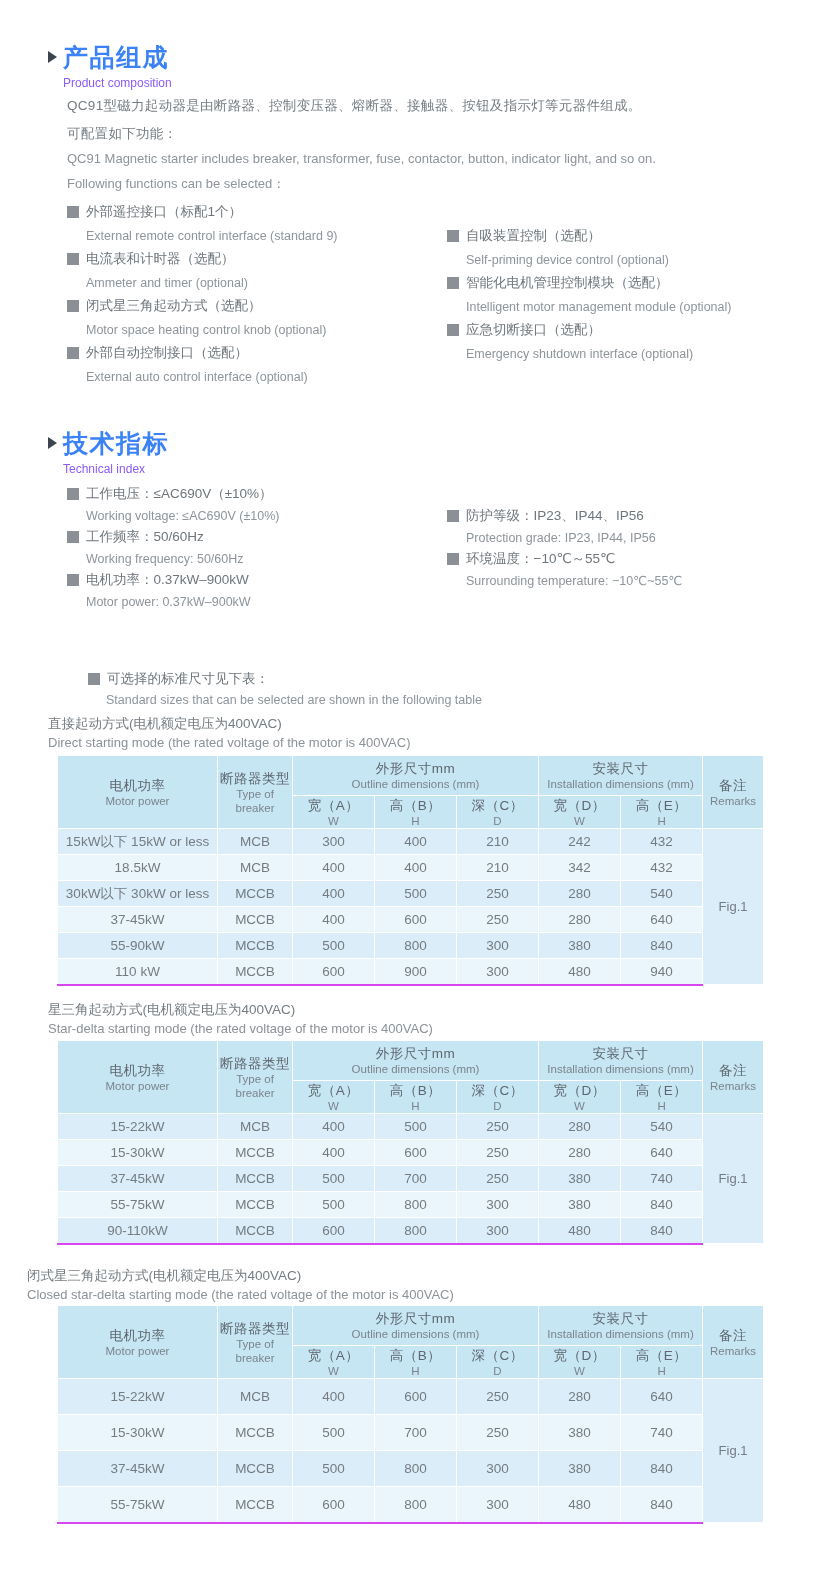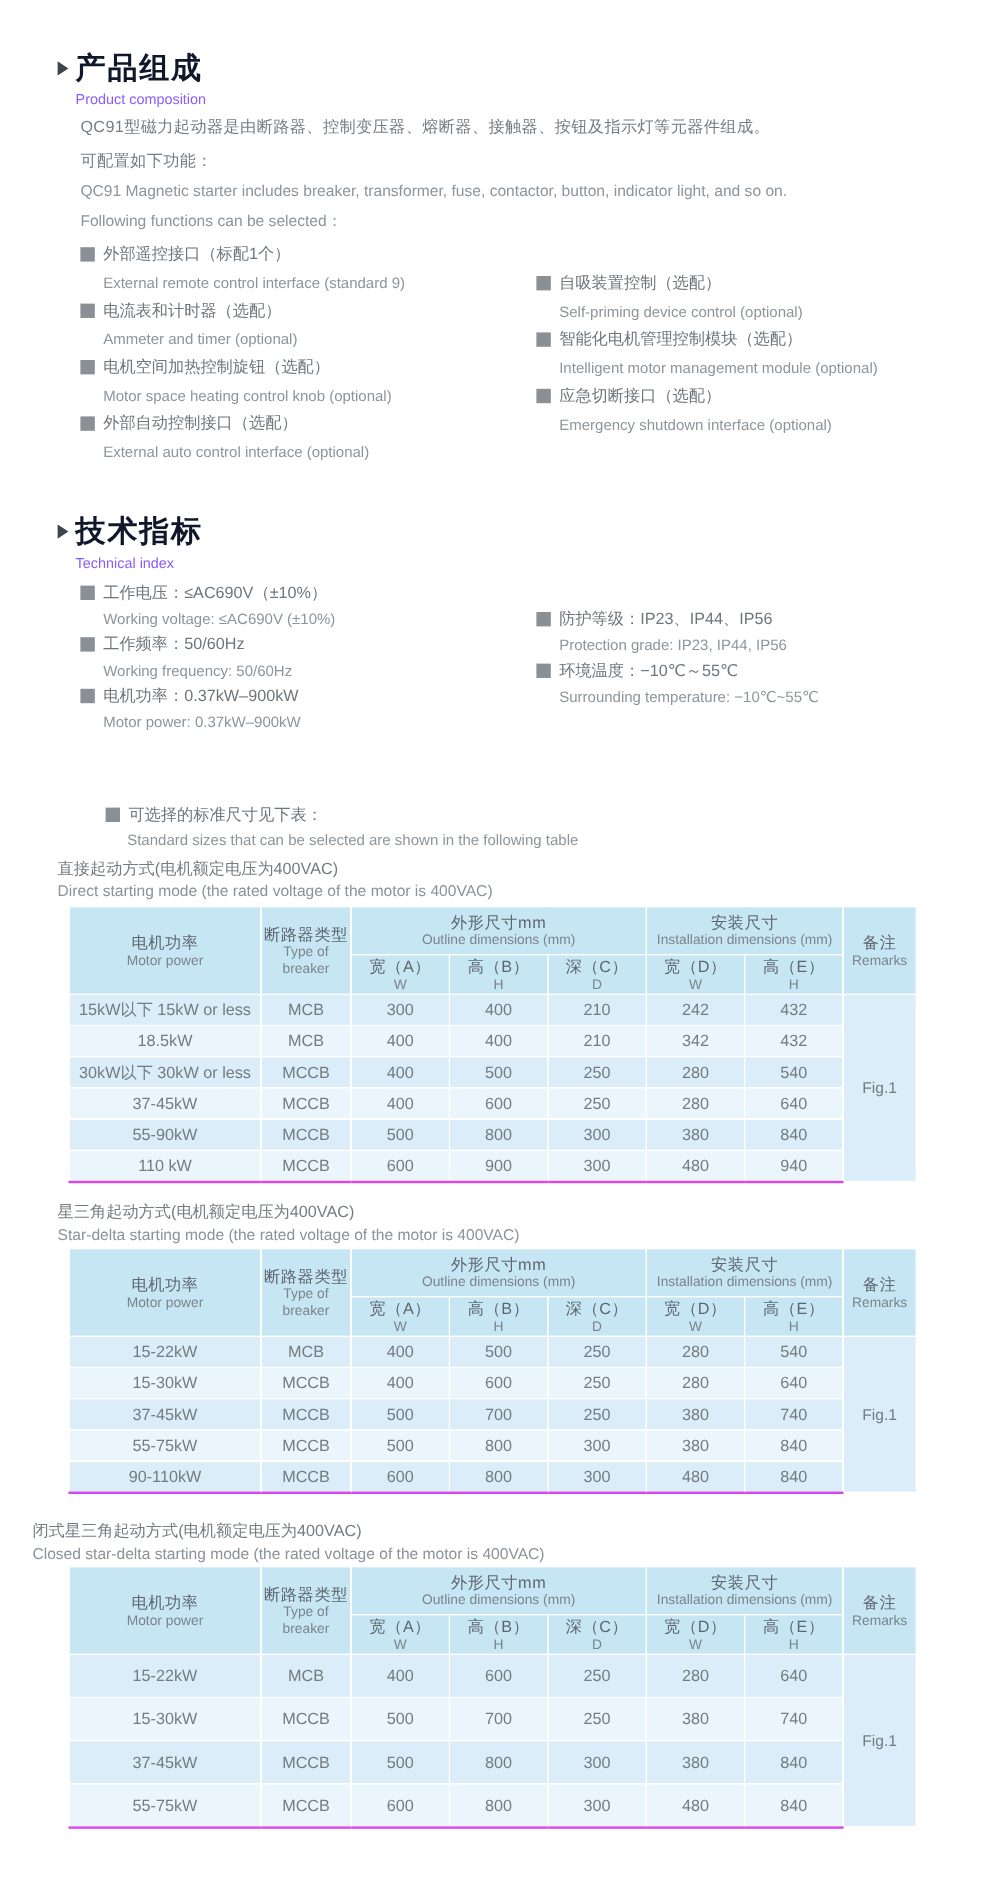--- a/index.html
+++ b/index.html
@@ -9,21 +9,21 @@
     font-family:"Liberation Sans","DejaVu Sans",sans-serif;
     -webkit-font-smoothing:antialiased;
   }
   .abs { position:absolute; }
 
   
   .sec-head { display:flex; align-items:flex-start; }
   .tri { width:0; height:0; border-left:9px solid #3c454d;
          border-top:6px solid transparent; border-bottom:6px solid transparent;
          margin-top:9px; margin-right:6px; flex:none; }
-  .h-cn { font-size:25px; font-weight:bold; color:#0f172a; letter-spacing:1.5px; line-height:30px; }
+  .h-cn { font-size:25px; font-weight:bold; color:#3b82f6; letter-spacing:1.5px; line-height:30px; }
   .h-en { font-size:12px; color:#8b5cf6; margin-top:4px; }
 
   
   .p-cn { font-size:13.5px; color:#757d83; line-height:27.5px; letter-spacing:.3px; }
   .p-en { font-size:13px;  color:#8d949a; line-height:24.5px; }
 
   
   .cols { display:flex;align-items:center; }
   .col-l { width:380px; flex:none; }
   .col-r { flex:1; }
@@ -89,21 +89,21 @@
       <div class="item">
          <div class="i-cn">
           <span class="sq"></span>
           <span>电流表和计时器（选配）</span>
         </div>
          <div class="i-en">Ammeter and timer (optional)</div>
        </div>
       <div class="item">
          <div class="i-cn">
           <span class="sq"></span>
-          <span>电机空间加热控制旋钮（选配）</span>
+          <span>闭式星三角起动方式（选配）</span>
         </div>
          <div class="i-en">Motor space heating control knob (optional)</div>
        </div>
       <div class="item">
          <div class="i-cn">
           <span class="sq"></span>
           <span>外部自动控制接口（选配）</span>
         </div>
          <div class="i-en">External auto control interface (optional)</div>
        </div>

